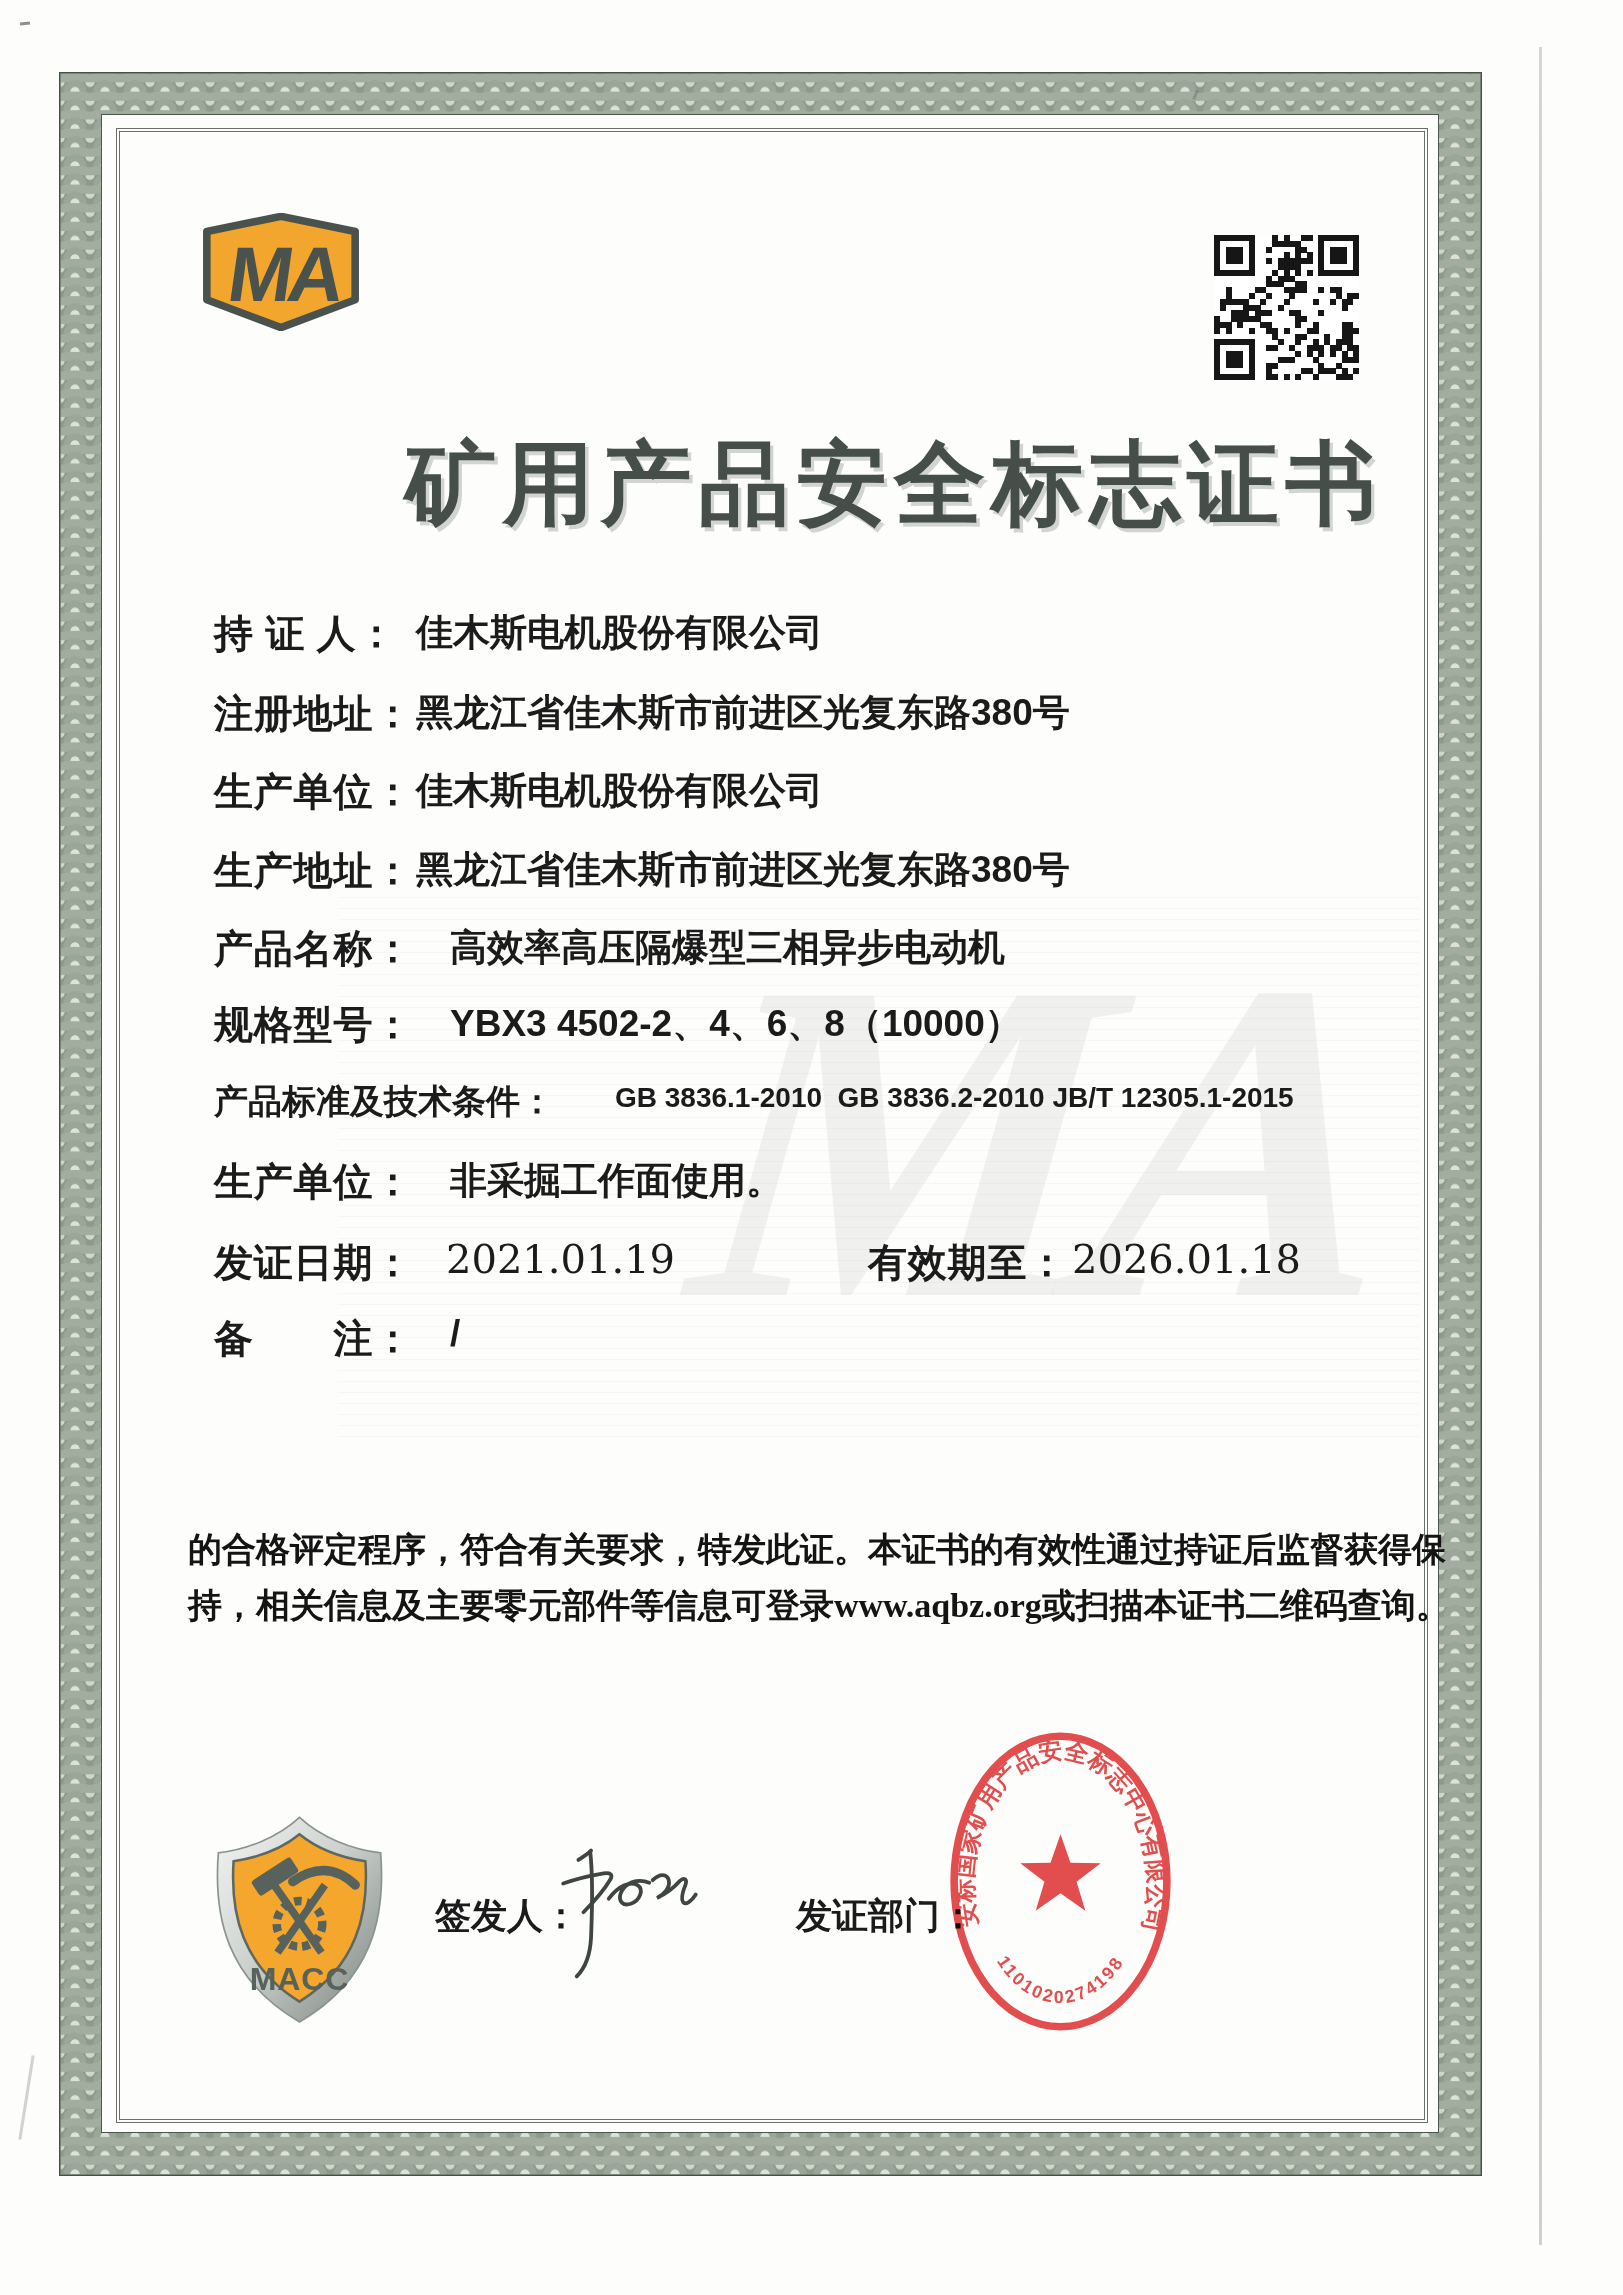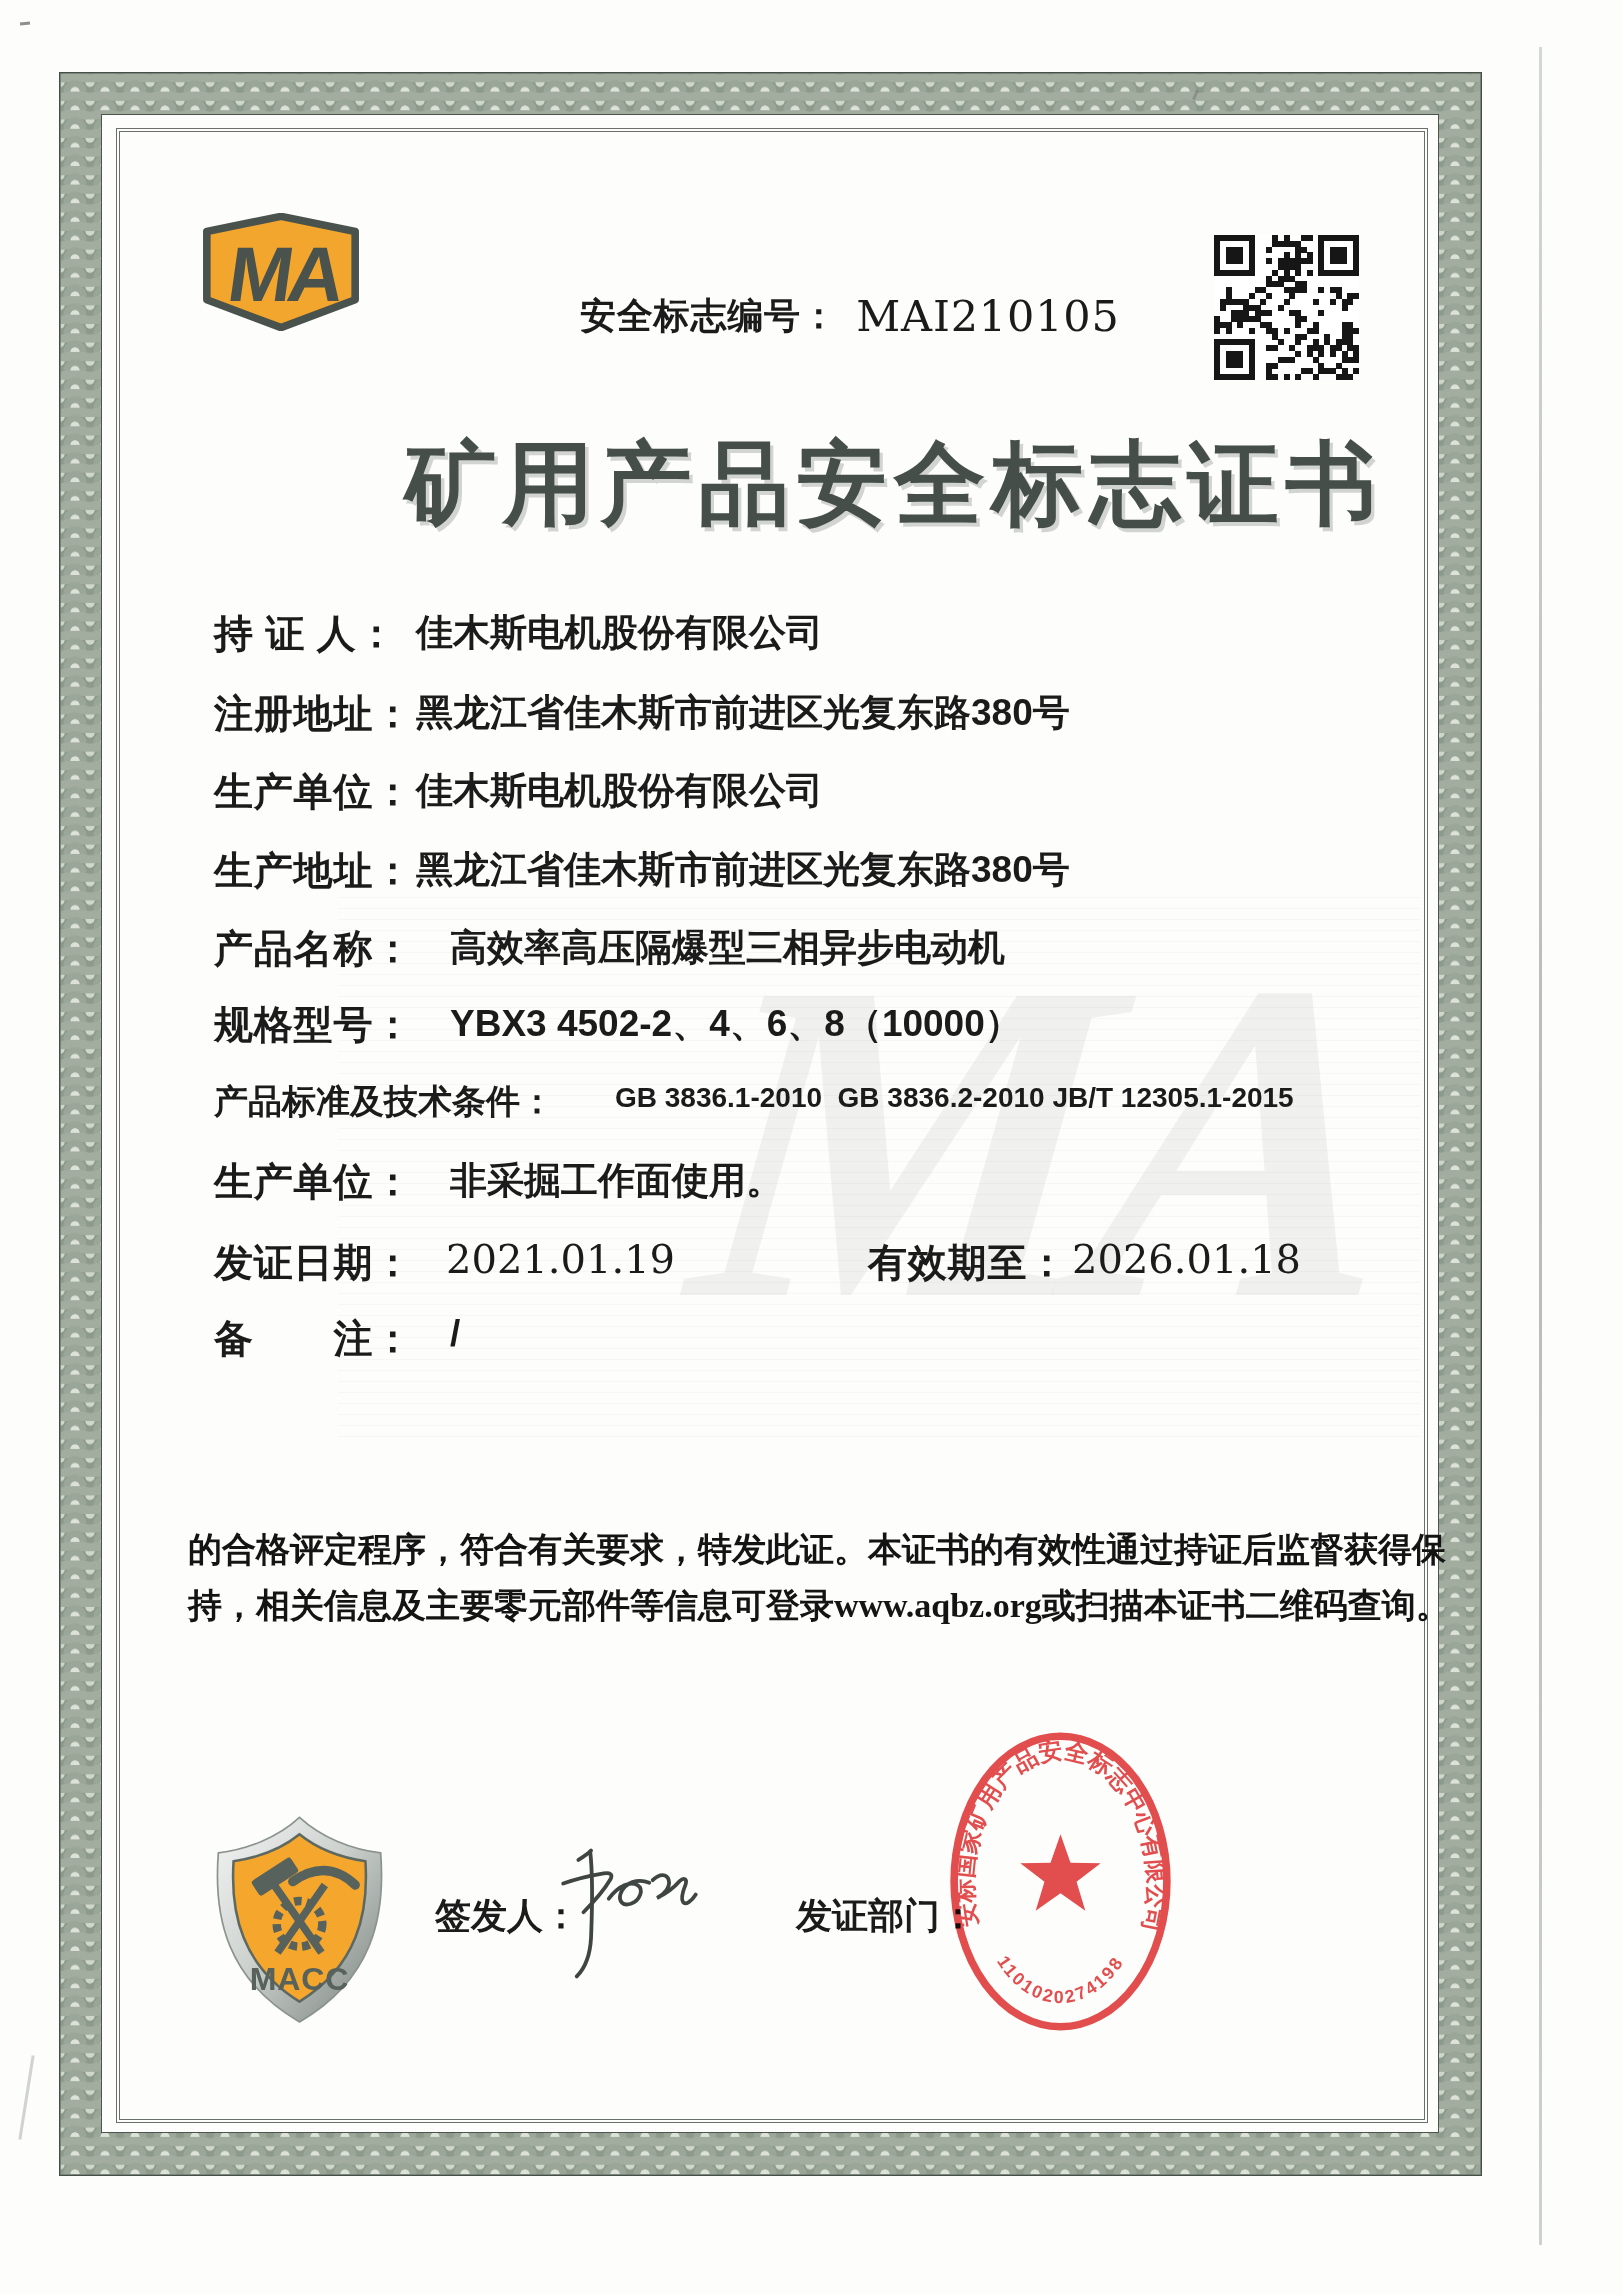--- a/index.html
+++ b/index.html
@@ -84,23 +84,20 @@
   <div class="speck-b"></div>
   <div class="streak-bl"></div>
 
   <div class="watermark">MA</div>
 
   <svg class="ma-badge" viewBox="0 0 230 140">
     <polygon points="115,4 203,22 203,103 115,136 27,103 27,22" fill="#f3a62d" stroke="#49524d" stroke-width="9" stroke-linejoin="round"></polygon>
     <text x="129" y="104" transform="skewX(-8)" text-anchor="middle" font-family="Liberation Sans, sans-serif" font-size="92" font-weight="900" letter-spacing="-6" fill="#49524d">MA</text>
   </svg>
 
-  <div class="certno-line">
-    <span class="certno-label">安全标志编号：</span><span class="certno-value">MAI210105</span>
-  </div>
 
   <svg id="qr" class="qr" viewBox="0 0 172 172" shape-rendering="crispEdges">
       <g fill="#161616">
         <rect x="68.80" y="0.00" width="7.18" height="7.18"></rect>
         <rect x="82.56" y="0.00" width="7.18" height="7.18"></rect>
         <rect x="103.20" y="0.00" width="7.18" height="7.18"></rect>
         <rect x="110.08" y="0.00" width="7.18" height="7.18"></rect>
         <rect x="68.80" y="6.88" width="7.18" height="7.18"></rect>
         <rect x="75.68" y="6.88" width="7.18" height="7.18"></rect>
         <rect x="82.56" y="6.88" width="7.18" height="7.18"></rect>

